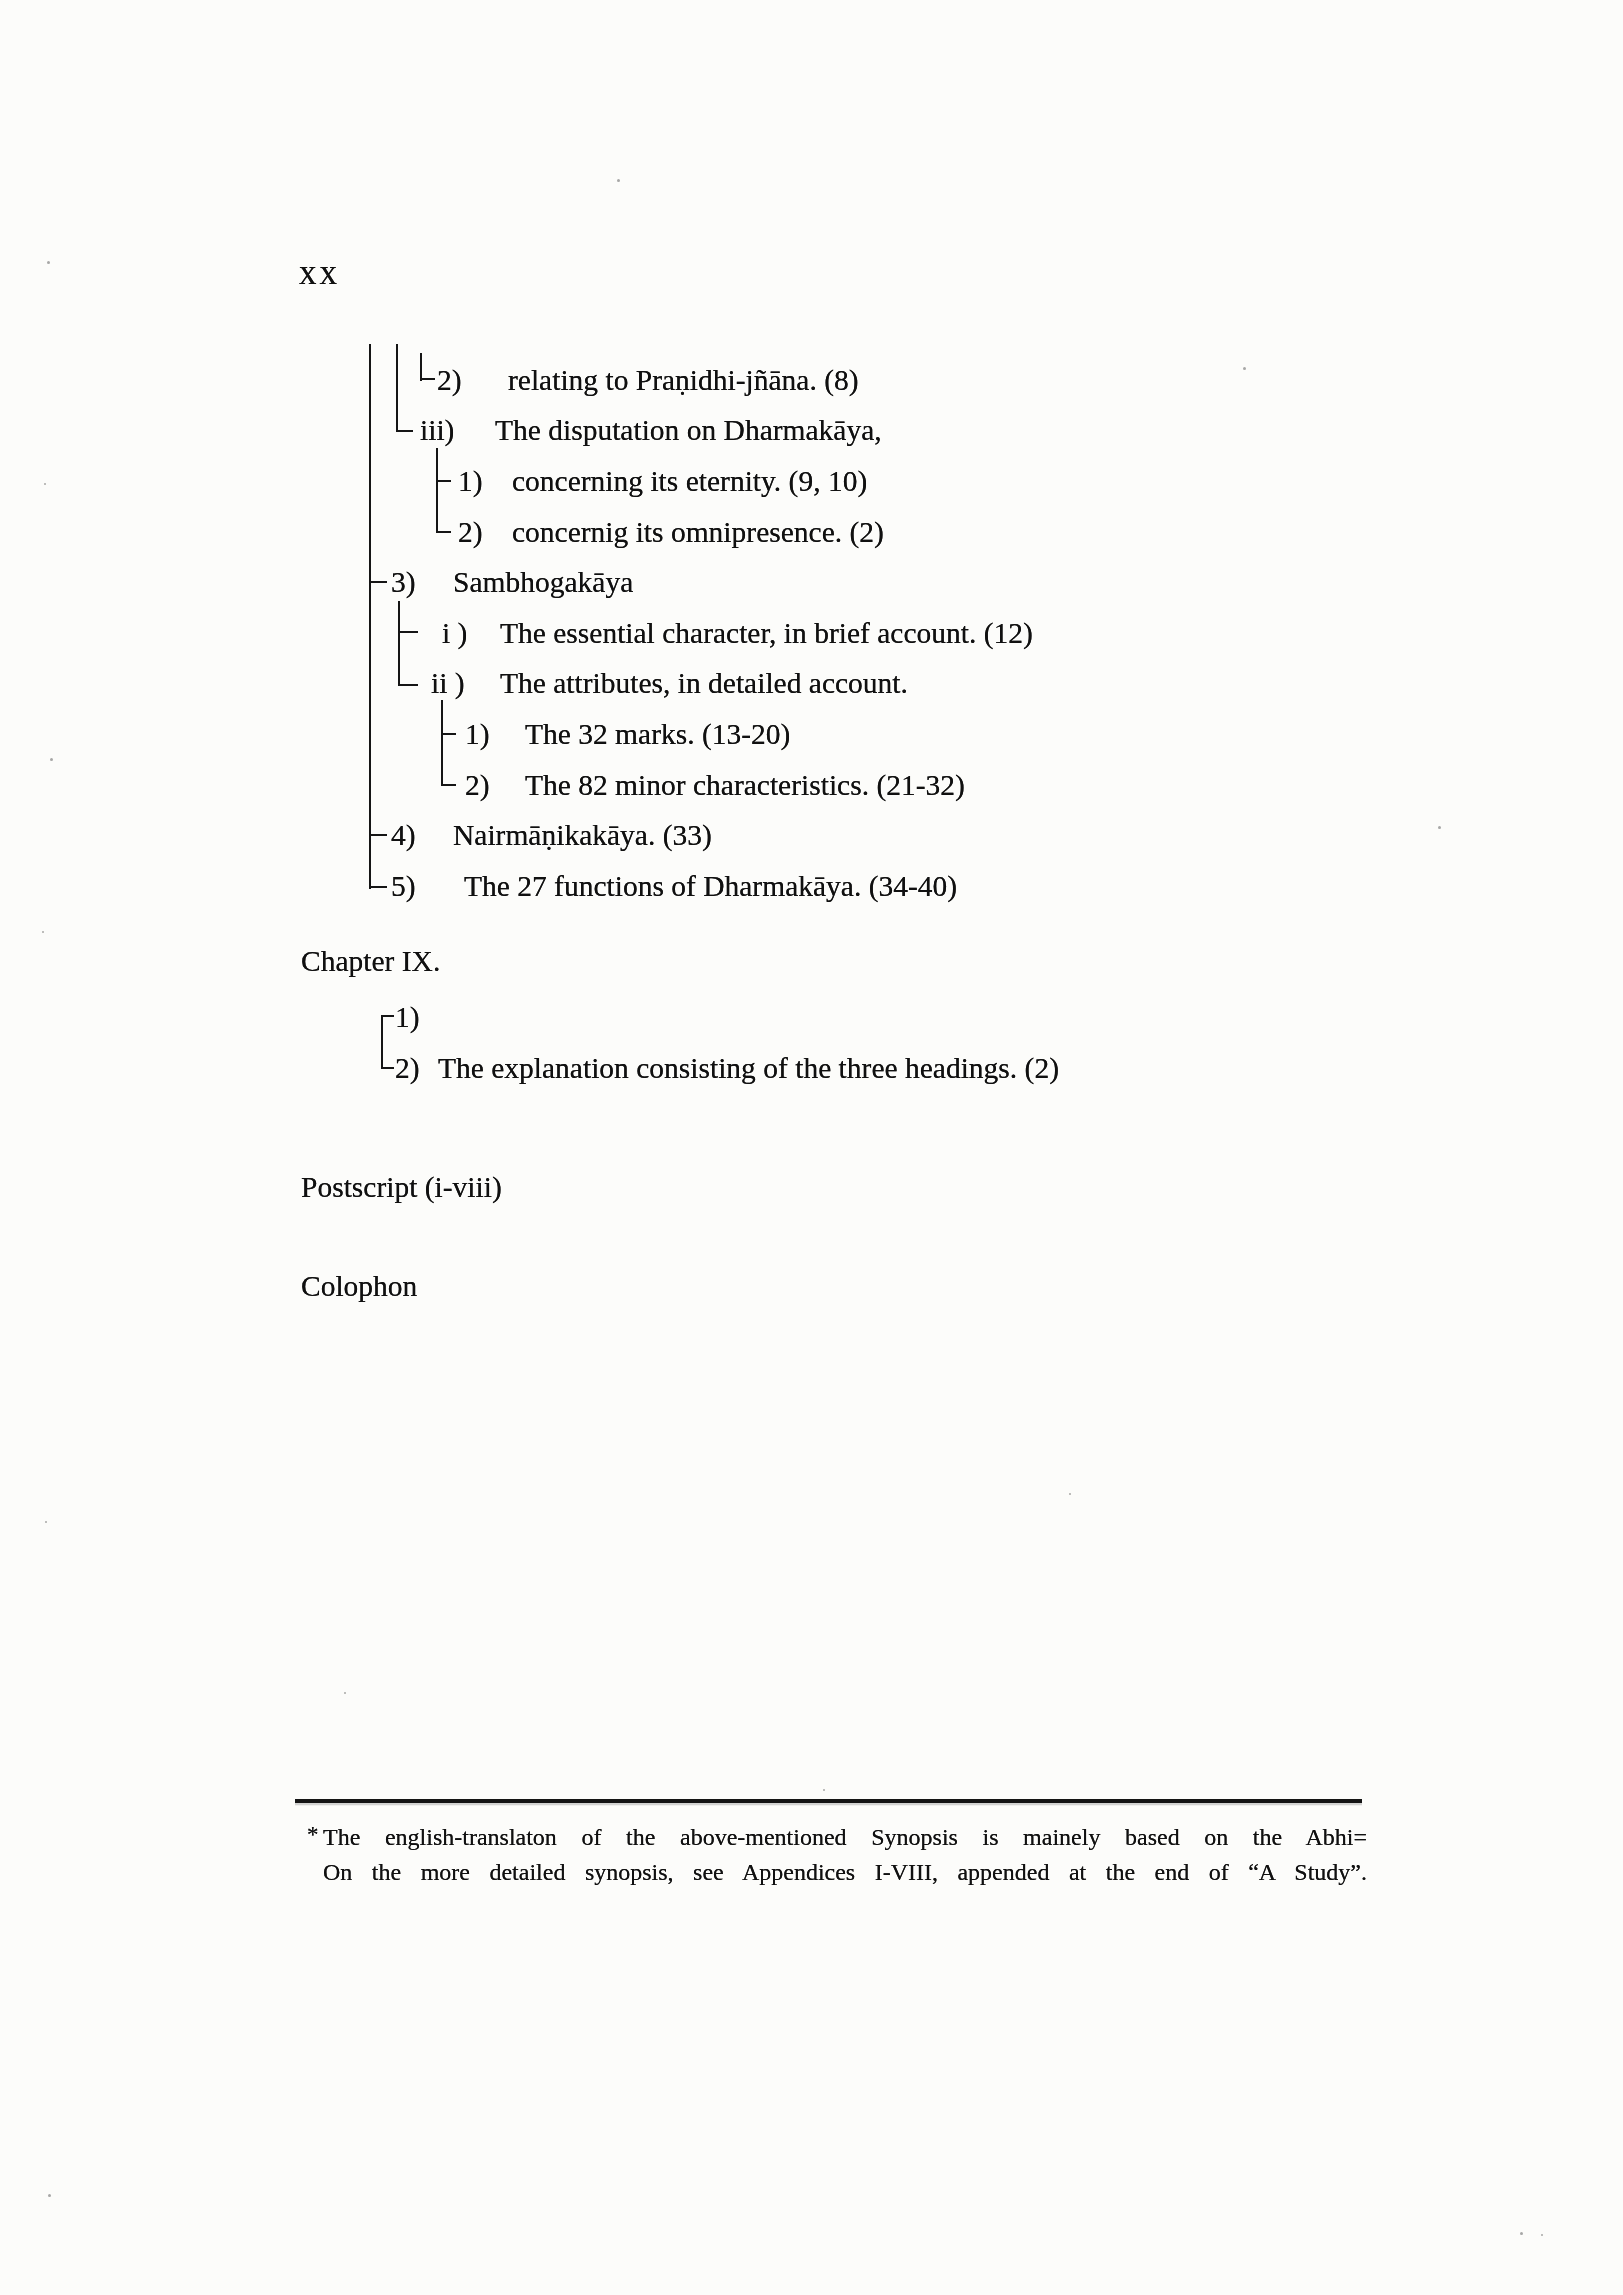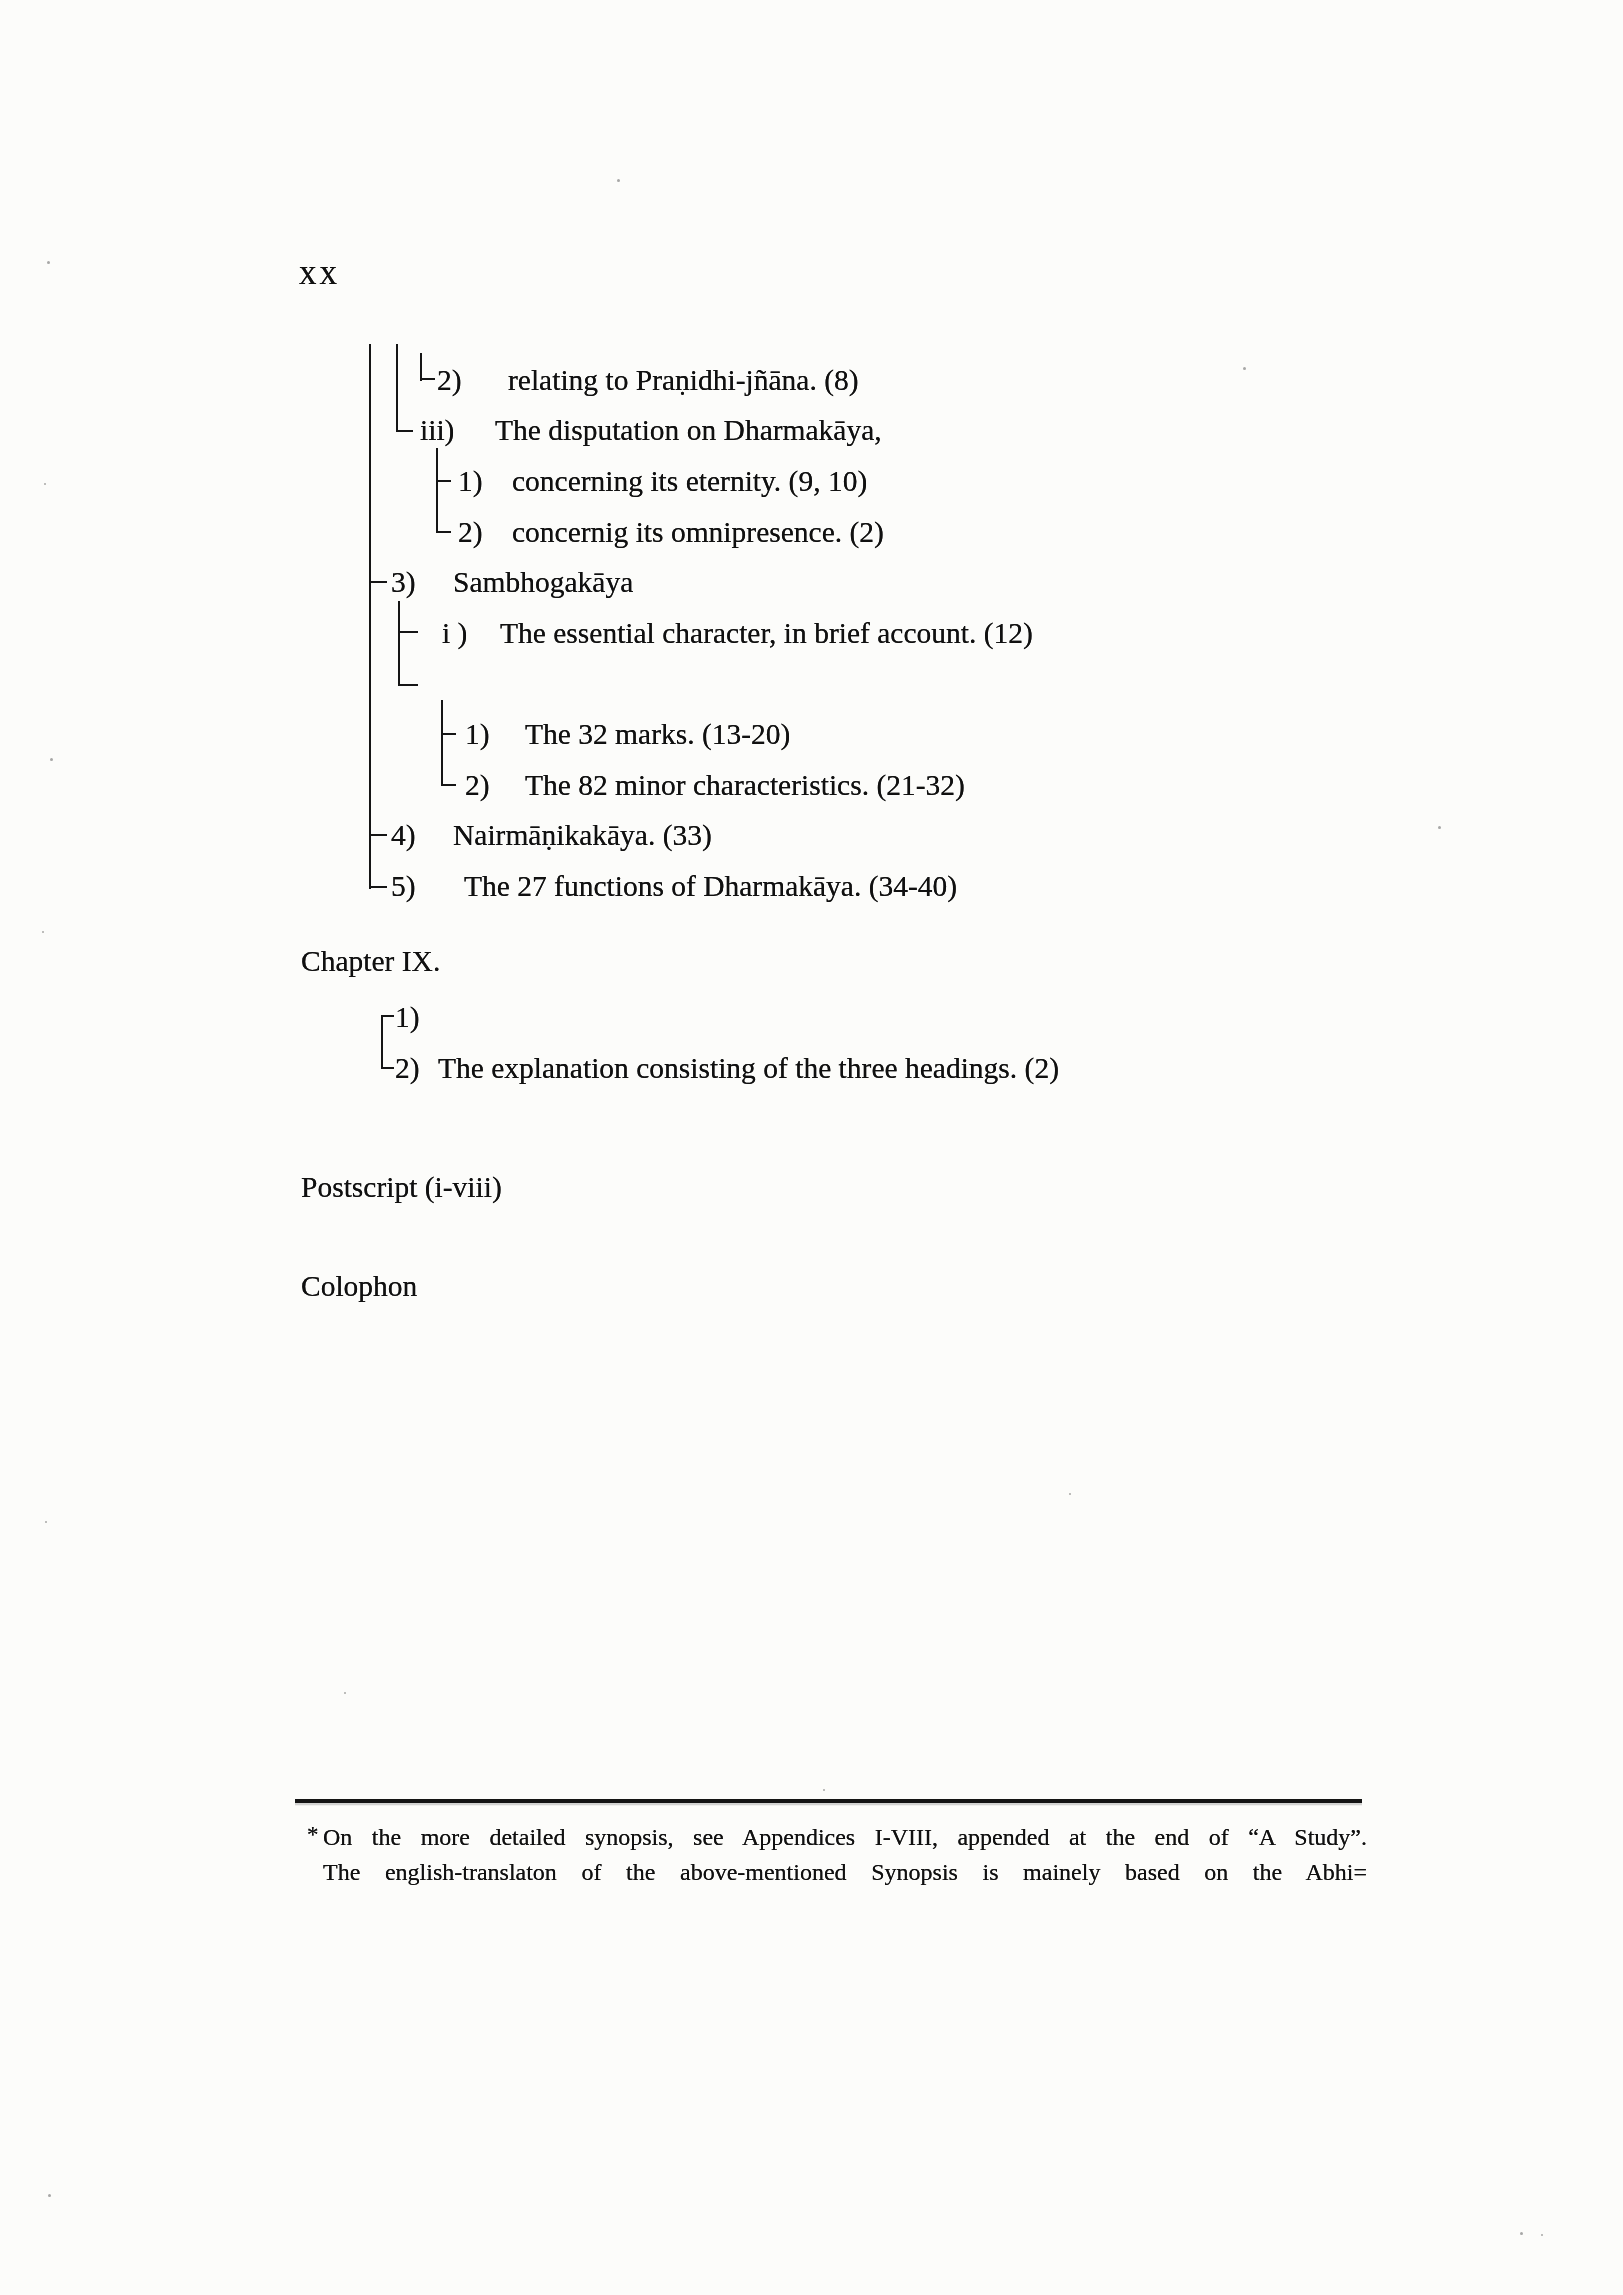--- a/index.html
+++ b/index.html
@@ -109,20 +109,24 @@
     <span class="tx">concernig its omnipresence. (2)</span>
   </div>
   <div class="row r4 txt">
     <span class="mk">3)</span>
     <span class="tx">Sambhogakāya</span>
   </div>
   <div class="row r5 txt">
     <span class="mk">i )</span>
     <span class="tx">The essential character, in brief account. (12)</span>
   </div>
+  <div class="row r6 txt">
+    <span class="mk">ii )</span>
+    <span class="tx">The attributes, in detailed account.</span>
+  </div>
   <div class="row r7 txt">
     <span class="mk">1)</span>
     <span class="tx">The 32 marks. (13-20)</span>
   </div>
   <div class="row r8 txt">
     <span class="mk">2)</span>
     <span class="tx">The 82 minor characteristics. (21-32)</span>
   </div>
   <div class="row r9 txt">
     <span class="mk">4)</span>
@@ -146,22 +150,22 @@
     <span class="mk">2)</span>
     <span class="tx">The explanation consisting of the three headings. (2)</span>
   </div>
 
   <div class="standalone postscript txt">Postscript (i-viii)</div>
   <div class="standalone colophon txt">Colophon</div>
 
   <div class="fn-rule"></div>
   <div class="fn-star txt">*</div>
   <div class="fn-block">
+    <div class="fn-line txt">The english-translaton of the above-mentioned Synopsis is mainely based on the Abhi=</div>
     <div class="fn-line txt">On the more detailed synopsis, see Appendices I-VIII, appended at the end of “A Study”.</div>
-    <div class="fn-line txt">The english-translaton of the above-mentioned Synopsis is mainely based on the Abhi=</div>
   </div>
 
   <div>
     <div class="speck" style="left:47px;top:261px;width:3px;height:3px;"></div>
     <div class="speck" style="left:44px;top:483px;width:2.3px;height:2.3px;"></div>
     <div class="speck" style="left:50px;top:758px;width:3px;height:3px;"></div>
     <div class="speck" style="left:42px;top:931px;width:2.3px;height:2.3px;"></div>
     <div class="speck" style="left:617px;top:179px;width:3px;height:3px;"></div>
     <div class="speck" style="left:1243px;top:367px;width:3px;height:3px;"></div>
     <div class="speck" style="left:1438px;top:826px;width:3px;height:3px;"></div>

